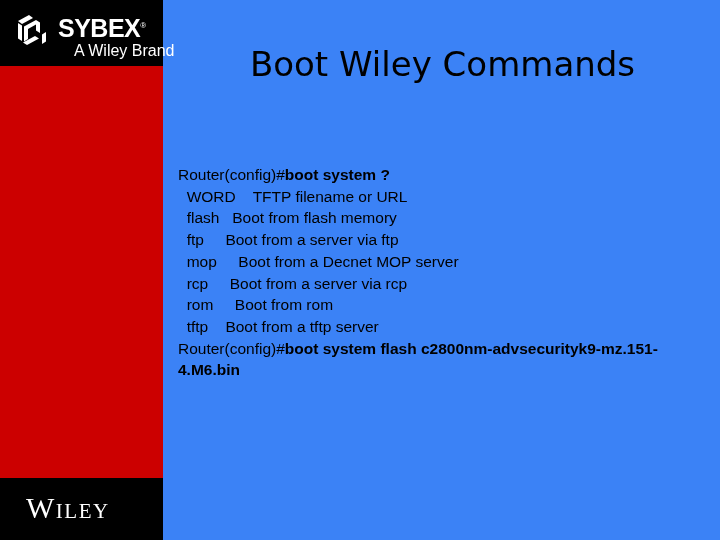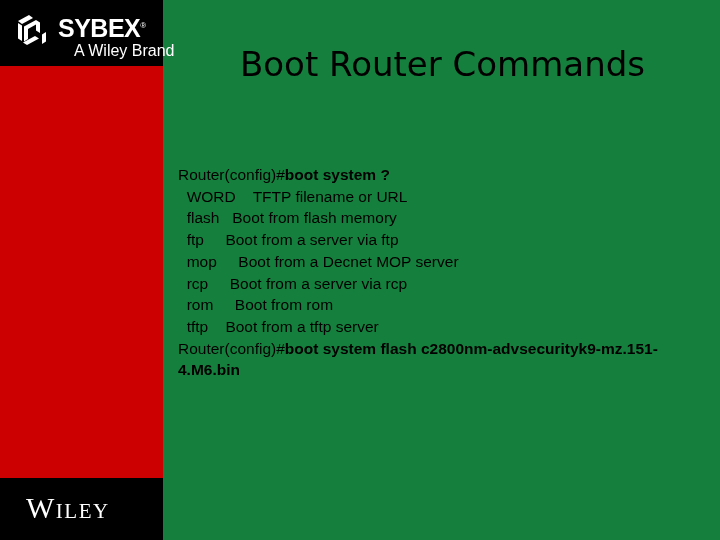--- a/index.html
+++ b/index.html
@@ -10,21 +10,21 @@
     width: 720px;
     height: 540px;
     overflow: hidden;
     background: #fffefc;
     font-family: "Liberation Sans", sans-serif;
   }
   .slide {
     position: relative;
     width: 720px;
     height: 540px;
-    background: #15803d;
+    background: #3b82f6;
   }
 
   
   .rail {
     position: absolute;
     left: 0;
     top: 0;
     width: 163px;
     height: 540px;
   }
@@ -159,17 +159,17 @@
         <polygon points="7,28.5 19,22 23,24.5 11,31" fill="#ffffff"></polygon>
         <polygon points="26,20.5 30,18 30,27.5 26,30" fill="#ffffff"></polygon>
       </svg>
     </span>
     <span class="sybex-word"><span>SYBEX</span><span class="sybex-reg">®</span></span>
     <span class="sybex-tag">A Wiley Brand</span>
   </div>
 
   <div class="wiley-logo">Wiley</div>
 
-  <div class="title">Boot Router Commands</div>
+  <div class="title">Boot Wiley Commands</div>
 
   <div class="console"><div class="ln"><span>Router(config)#</span><b>boot system ?</b></div><div class="ln"><span>  WORD    TFTP filename or URL</span></div><div class="ln"><span>  flash   Boot from flash memory</span></div><div class="ln"><span>  ftp     Boot from a server via ftp</span></div><div class="ln"><span>  mop     Boot from a Decnet MOP server</span></div><div class="ln"><span>  rcp     Boot from a server via rcp</span></div><div class="ln"><span>  rom     Boot from rom</span></div><div class="ln"><span>  tftp    Boot from a tftp server</span></div><div class="ln"><span>Router(config)#</span><b>boot system flash c2800nm-advsecurityk9-mz.151-4.M6.bin</b></div></div>
 
 </div>
 
 </body></html>

